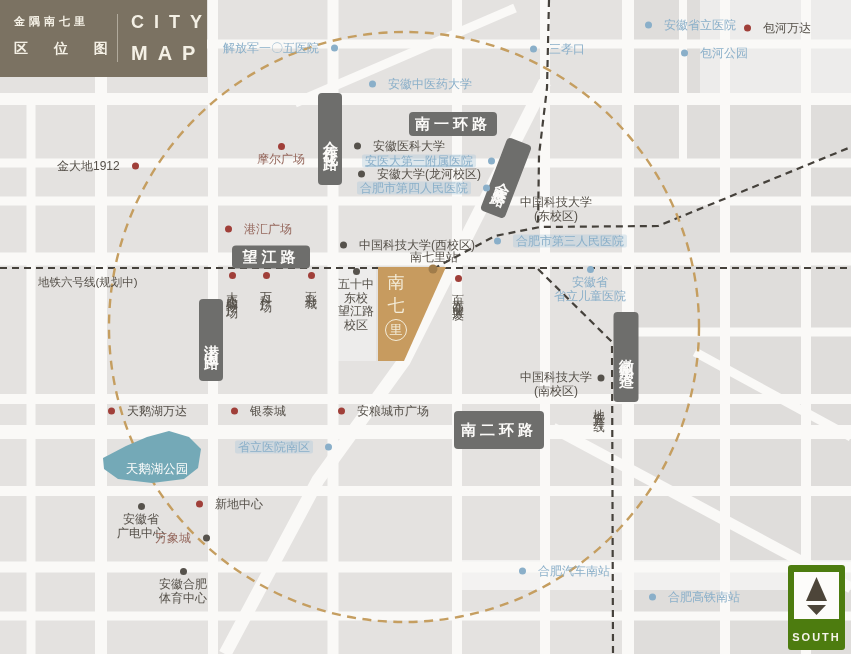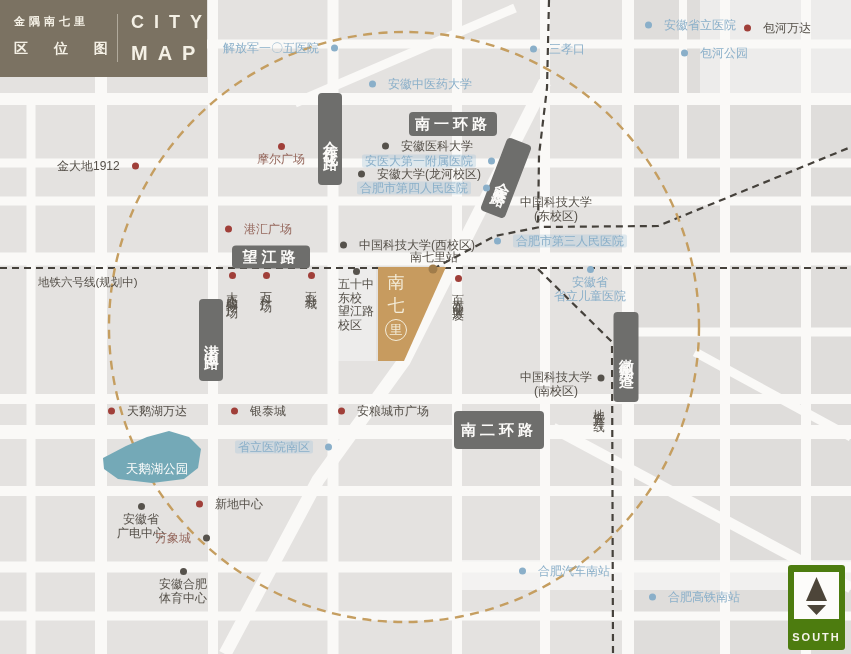--- a/index.html
+++ b/index.html
@@ -13,21 +13,21 @@
   #poi-layer .poi.only{transform:translate(-50%,-50%);}
   .dot{width:7px;height:7px;border-radius:50%;flex:0 0 auto;}
   .d-blue{background:#8aafc9;}
   .d-red{background:#a03f39;}
   .d-dark{background:#56524c;}
   .c-blue{color:#8aafc9;}
   .c-dark{color:#555049;}
   .c-brown{color:#95675c;}
   .c-white{color:#fdfdfc;}
   .poi .txt div{text-align:center;line-height:13.5px;}
-  .poi .txt.al div{text-align:left;}
+  .poi .txt.al div{text-align:center;}
   .poi.pv .txt{writing-mode:vertical-rl;letter-spacing:3px;line-height:14px;}
   .poi.bgb .txt{background:rgba(164,196,219,.32);padding:0 3px;border-radius:2px;}
   
   .rlabel{position:absolute;background:#6e6e6c;color:#fbfaf8;border-radius:4px;display:flex;
           align-items:center;justify-content:center;font-size:15px;letter-spacing:4px;
           z-index:20;font-weight:bold;}
   .rlabel.v{writing-mode:vertical-rl;letter-spacing:5px;}
   
   #header{position:absolute;left:0;top:0;width:207px;height:77px;background:#7b7262;z-index:50;
           color:#f4f0e5;}
@@ -153,25 +153,25 @@
         <span class="dot d-red"></span>
       </div>
       <div class="poi ctr c-brown" style="left: 281px; top: 143px;">
         <span class="dot d-red"></span>
         <span class="txt">摩尔广场</span>
       </div>
       <div class="poi c-brown" style="left: 225px; top: 229px;">
         <span class="dot d-red"></span>
         <span class="txt">港汇广场</span>
       </div>
-      <div class="poi c-dark" style="left: 382px; top: 146px;">
+      <div class="poi c-dark" style="left: 354px; top: 146px;">
         <span class="dot d-dark"></span>
         <span class="txt">安徽医科大学</span>
       </div>
-      <div class="poi bgb c-blue" style="left: 362px; top: 161px;">
+      <div class="poi bgb c-blue" style="left: 362px; top: 161px; text-decoration: underline;">
         <span class="txt">安医大第一附属医院</span>
         <span class="dot d-blue"></span>
       </div>
       <div class="poi c-dark" style="left: 358px; top: 174px;">
         <span class="dot d-dark"></span>
         <span class="txt">安徽大学(龙河校区)</span>
       </div>
       <div class="poi bgb c-blue" style="left: 357px; top: 188px;">
         <span class="txt">合肥市第四人民医院</span>
         <span class="dot d-blue"></span>

